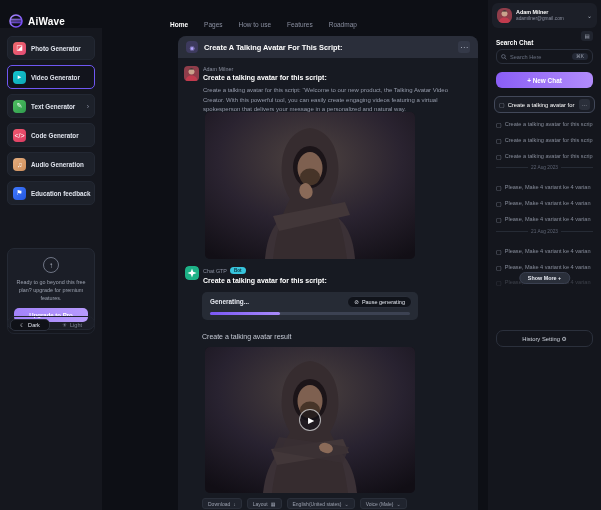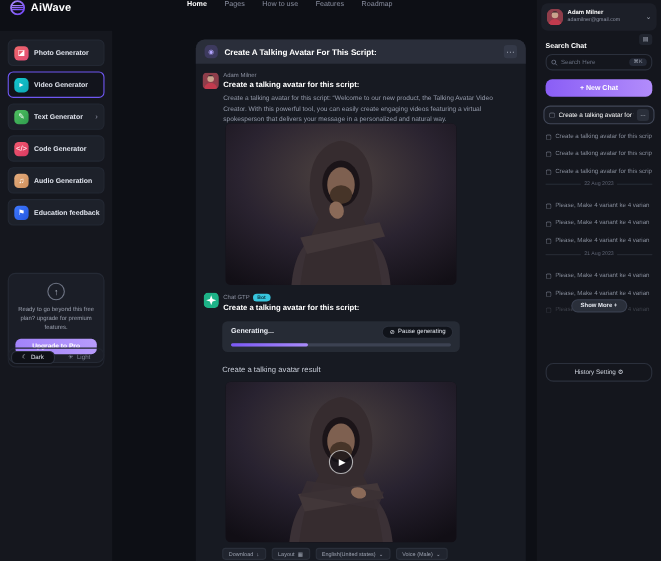--- a/index.html
+++ b/index.html
@@ -1,21 +1,21 @@
 <!DOCTYPE html>
 <html><head>
 <meta charset="utf-8">
 <style>
   *{box-sizing:border-box;margin:0;padding:0}
   html,body{width:601px;height:510px;overflow:hidden}
   body{background:#0d0f15;font-family:"Liberation Sans","DejaVu Sans",sans-serif;color:#e7eaf0;position:relative}
   .abs{position:absolute}
 
   
-  .topbar{position:absolute;left:0;top:0;width:597px;height:28px;display:flex;align-items:flex-start}
+  .topbar{position:absolute;left:0;top:0;width:597px;height:28px;display:flex;align-items:flex-end}
   .logo{display:flex;align-items:center;gap:5px;padding-left:9px;width:170px}
   .logo-name{font-size:10px;font-weight:bold;color:#fff;letter-spacing:.2px}
   .topnav{display:flex;gap:16px;align-items:center}
   .topnav a{font-size:6.5px;color:#8a8fa0;text-decoration:none}
   .topnav a.active{color:#fff;font-weight:bold}
 
   
   .lsb{position:absolute;left:0;top:28px;width:102px;height:482px;background:#15171e;padding:8px 7px}
   .lsb-item{display:flex;align-items:center;gap:5px;height:24px;border-radius:5px;background:#1d212a;border:1px solid #232833;margin-bottom:5px;padding:0 5px;cursor:pointer}
   .lsb-item.active{background:#12141c;border:1px solid #6f57f2}

